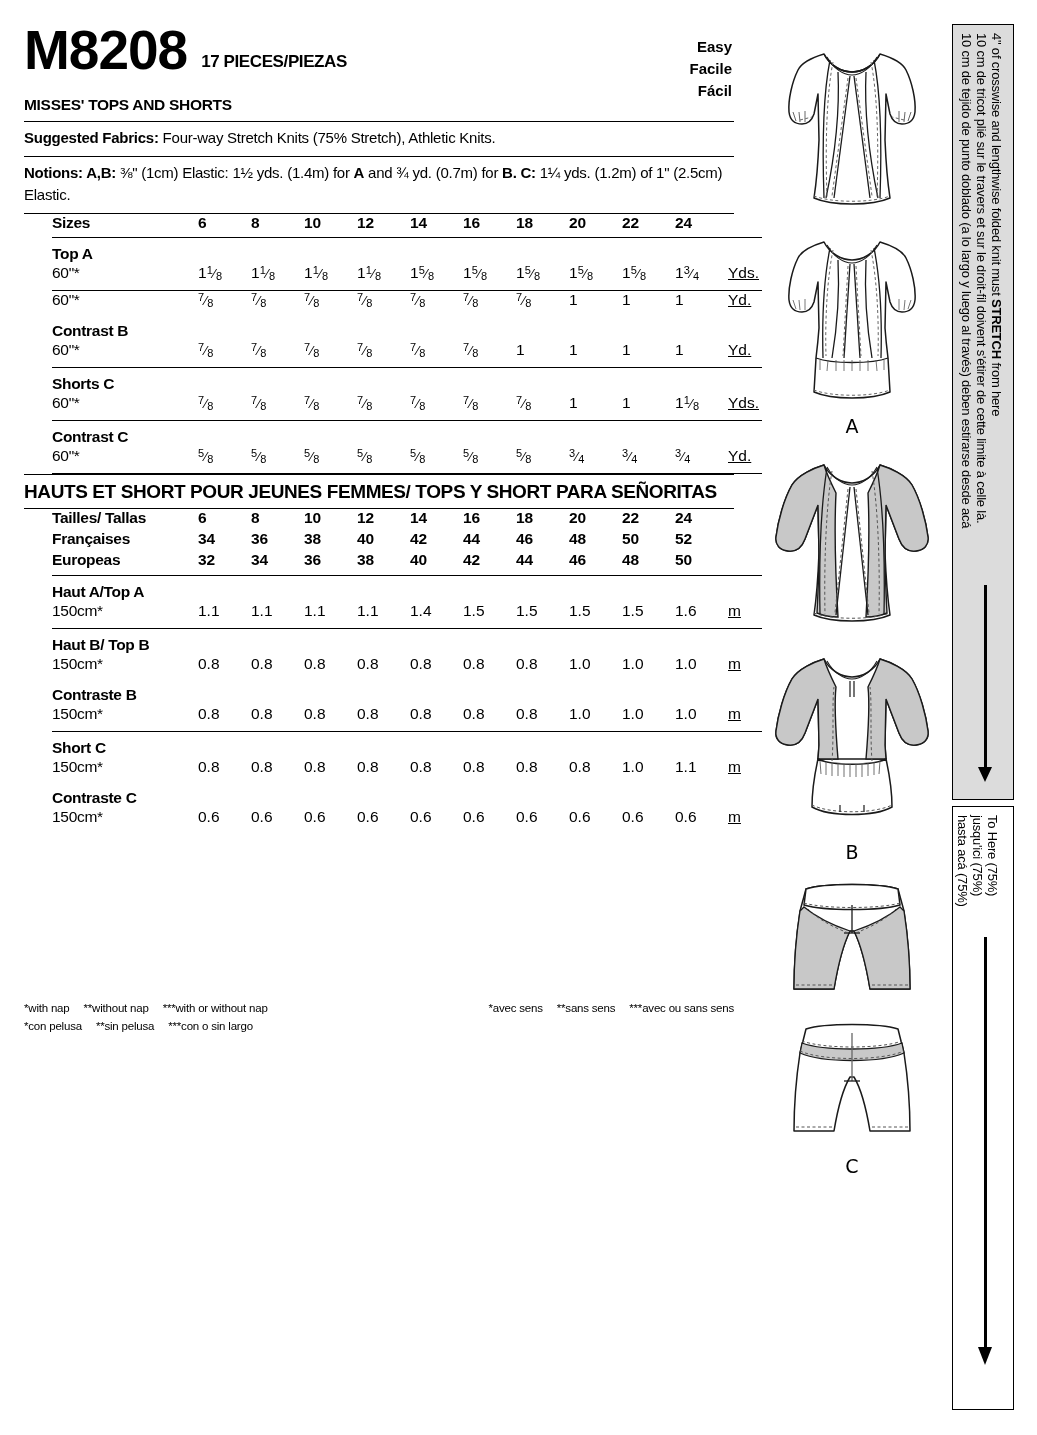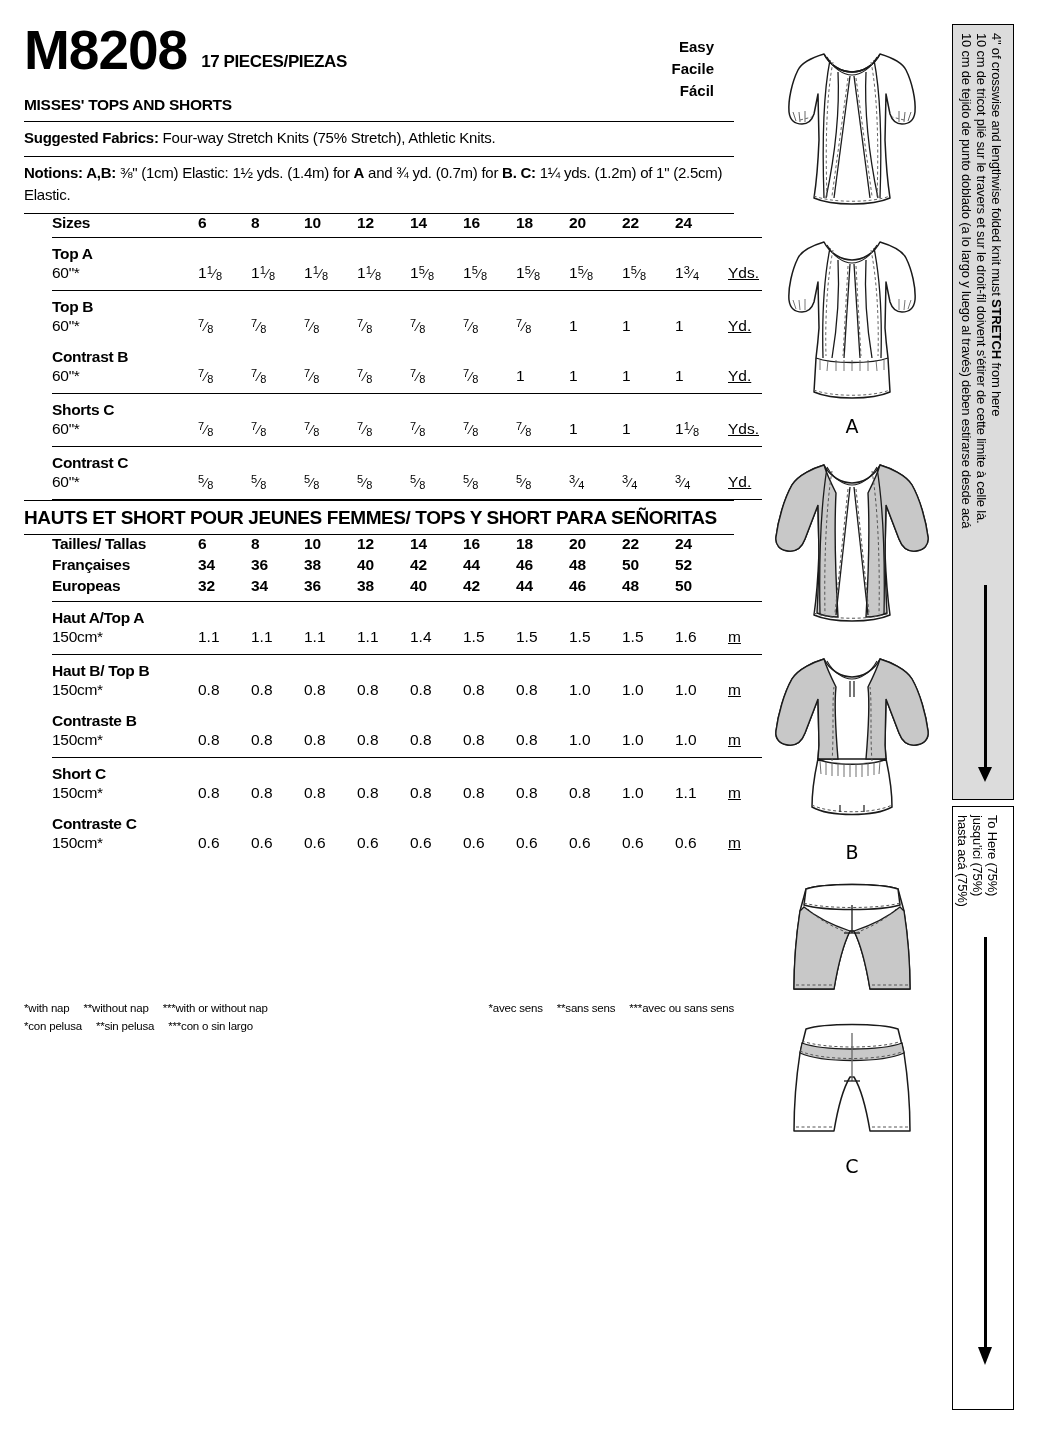--- a/index.html
+++ b/index.html
@@ -8,21 +8,21 @@
     font-family:"Liberation Sans",sans-serif;color:#000;
     -webkit-font-smoothing:antialiased;
   }
 
   
   #left{position:absolute;left:24px;top:24px;width:710px;}
 
   .headrow{display:flex;align-items:flex-start;}
   #pattern-number{font-size:55px;font-weight:bold;letter-spacing:-1px;line-height:.95;}
   #pieces{font-size:17px;font-weight:bold;margin-left:14px;padding-top:28px;letter-spacing:-.4px;}
-  #difficulty{position:absolute;right:20px;top:12px;text-align:right;font-size:15px;font-weight:bold;line-height:1.45;}
+  #difficulty{position:absolute;right:2px;top:12px;text-align:right;font-size:15px;font-weight:bold;line-height:1.45;}
 
   #garment-title{font-size:15.5px;font-weight:bold;letter-spacing:-.3px;margin-top:20px;}
 
   .rule{border-top:1.6px solid #000;}
   .rule-thin{border-top:1.1px solid #000;}
 
   .infoline{font-size:15px;line-height:1.5;padding:5px 0 6px 0;letter-spacing:-.25px;}
   .infoline b{font-weight:bold;}
 
   
@@ -138,24 +138,20 @@
           <td class="num"><span class="whole">1</span><span class="fr"><i class="n">5</i><i class="s">⁄</i><i class="d">8</i></span></td>
           <td class="num"><span class="whole">1</span><span class="fr"><i class="n">5</i><i class="s">⁄</i><i class="d">8</i></span></td>
           <td class="num"><span class="whole">1</span><span class="fr"><i class="n">5</i><i class="s">⁄</i><i class="d">8</i></span></td>
           <td class="num"><span class="whole">1</span><span class="fr"><i class="n">3</i><i class="s">⁄</i><i class="d">4</i></span></td>
           <td class="unit">Yds.</td>
         </tr>
         <tr>
           <td colspan="12" style="padding:0">
             <div style="border-top:1.6px solid #000;margin:2px 0 0 0;"></div>
           </td>
-        </tr>
-        <tr class="grp">
-          <td class="lab">Top B</td>
-          <td colspan="11"></td>
         </tr>
         <tr class="val">
           <td class="sub">60"*</td>
           <td class="num"><span class="fr"><i class="n">7</i><i class="s">⁄</i><i class="d">8</i></span></td>
           <td class="num"><span class="fr"><i class="n">7</i><i class="s">⁄</i><i class="d">8</i></span></td>
           <td class="num"><span class="fr"><i class="n">7</i><i class="s">⁄</i><i class="d">8</i></span></td>
           <td class="num"><span class="fr"><i class="n">7</i><i class="s">⁄</i><i class="d">8</i></span></td>
           <td class="num"><span class="fr"><i class="n">7</i><i class="s">⁄</i><i class="d">8</i></span></td>
           <td class="num"><span class="fr"><i class="n">7</i><i class="s">⁄</i><i class="d">8</i></span></td>
           <td class="num"><span class="fr"><i class="n">7</i><i class="s">⁄</i><i class="d">8</i></span></td>

